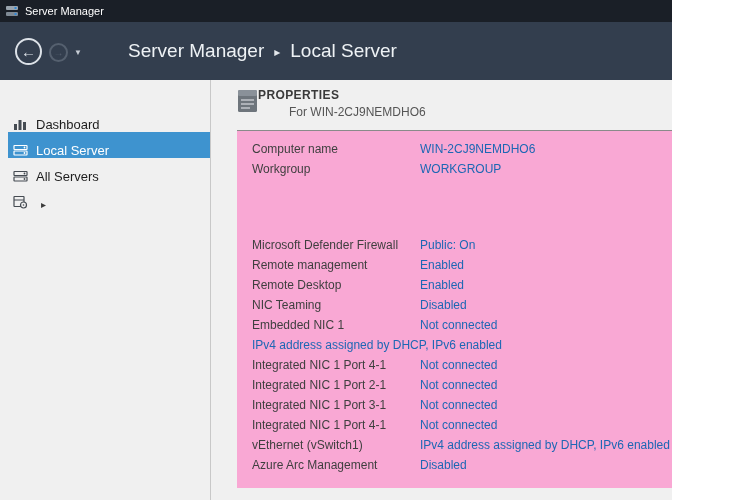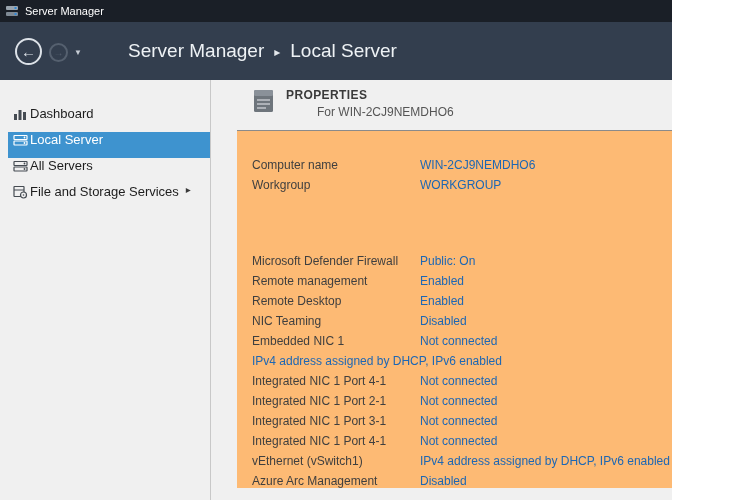--- a/index.html
+++ b/index.html
@@ -17,33 +17,33 @@
   .back-btn  { left:15px; top:16px; width:27px; height:27px; border:2px solid #dde2e8; color:#dde2e8; font-size:15px; }
   .fwd-btn   { left:49px; top:21px; width:19px; height:19px; border:2px solid #55606f; color:#55606f; font-size:10px; }
   .nav-caret { position:absolute; left:74px; top:26px; color:#c6ccd4; font-size:8px; cursor:pointer; }
   .breadcrumb { position:absolute; left:128px; top:0; height:58px; display:flex; align-items:center; gap:10px; color:#eef2f5; font-size:19px; }
   .crumb-sep { font-size:12px; position:relative; top:1px; color:#e4e8ec; }
 
   
   .sidebar { position:absolute; left:0; top:80px; width:211px; height:420px;
     background:#f0f0f0; border-right:1px solid #c8c8c8; }
   .side-list { margin-top:26px; }
-  .side-item { height:26px; margin-left:8px; padding-left:4px; display:flex; align-items:flex-start; gap:2px;
+  .side-item { height:26px; margin-left:8px; padding-left:4px; display:flex; align-items:flex-end; gap:8px;
     font-size:13px; color:#1d1d1d; cursor:pointer; }
   .side-item.selected { background:#3e93cf; color:#ffffff; }
   .side-item .icon { width:16px; height:16px; flex:0 0 16px; display:flex; align-items:center; justify-content:center; }
   .expand-chevron { font-size:10px; color:#3a3a3a; margin-left:5px; }
 
   
   .content { position:absolute; left:212px; top:80px; width:536px; height:420px; background:#f0f0f0; }
-  .tile-header { position:absolute; left:41px; top:8px; display:flex; gap:12px; }
+  .tile-header { position:absolute; left:25px; top:8px; display:flex; }
   .tile-title { font-size:12px; font-weight:bold; color:#3a3a3a; letter-spacing:.4px; }
   .tile-sub { font-size:12px; color:#555; margin-top:3px;margin-left:31px; }
   .tile { position:absolute; left:25px; top:50px; right:0; bottom:12px;
-    background:#fdba74; border-top:1px solid #8a8a8a; padding:24px 0 0 15px; }
+    background:#f9a8d4; border-top:1px solid #8a8a8a; padding:8px 0 0 15px; }
   .prow { height:20px; display:flex; align-items:center; font-size:12px; }
   .plabel { width:168px; flex:0 0 168px; color:#3f3f3f; }
   .pvalue { color:#1d67b4; text-decoration:none; cursor:pointer; white-space:nowrap; }
   .row-spacer { height:56px; }
 </style>
 </head>
 <body>
 
 <div id="screen">
 
@@ -112,21 +112,20 @@
 
       <div class="side-item">
         <span class="icon">
           <svg width="15" height="14" viewBox="0 0 15 14">
             <rect x="1" y="1.5" width="10" height="10" rx="0.5" fill="none" stroke="#454b52" stroke-width="1.2"></rect>
             <line x1="1" y1="5" x2="11" y2="5" stroke="#454b52" stroke-width="1"></line>
             <circle cx="10.5" cy="10" r="3" fill="#f0f0f0" stroke="#454b52" stroke-width="1.2"></circle>
             <circle cx="10.5" cy="10" r="0.8" fill="#454b52"></circle>
           </svg>
         </span>
-        <span>File and Storage Services</span>
         <span class="expand-chevron">▸</span>
       </div>
 
 
     </div>
   </div>
 
   <div class="content">
 
     <div class="tile-header">

